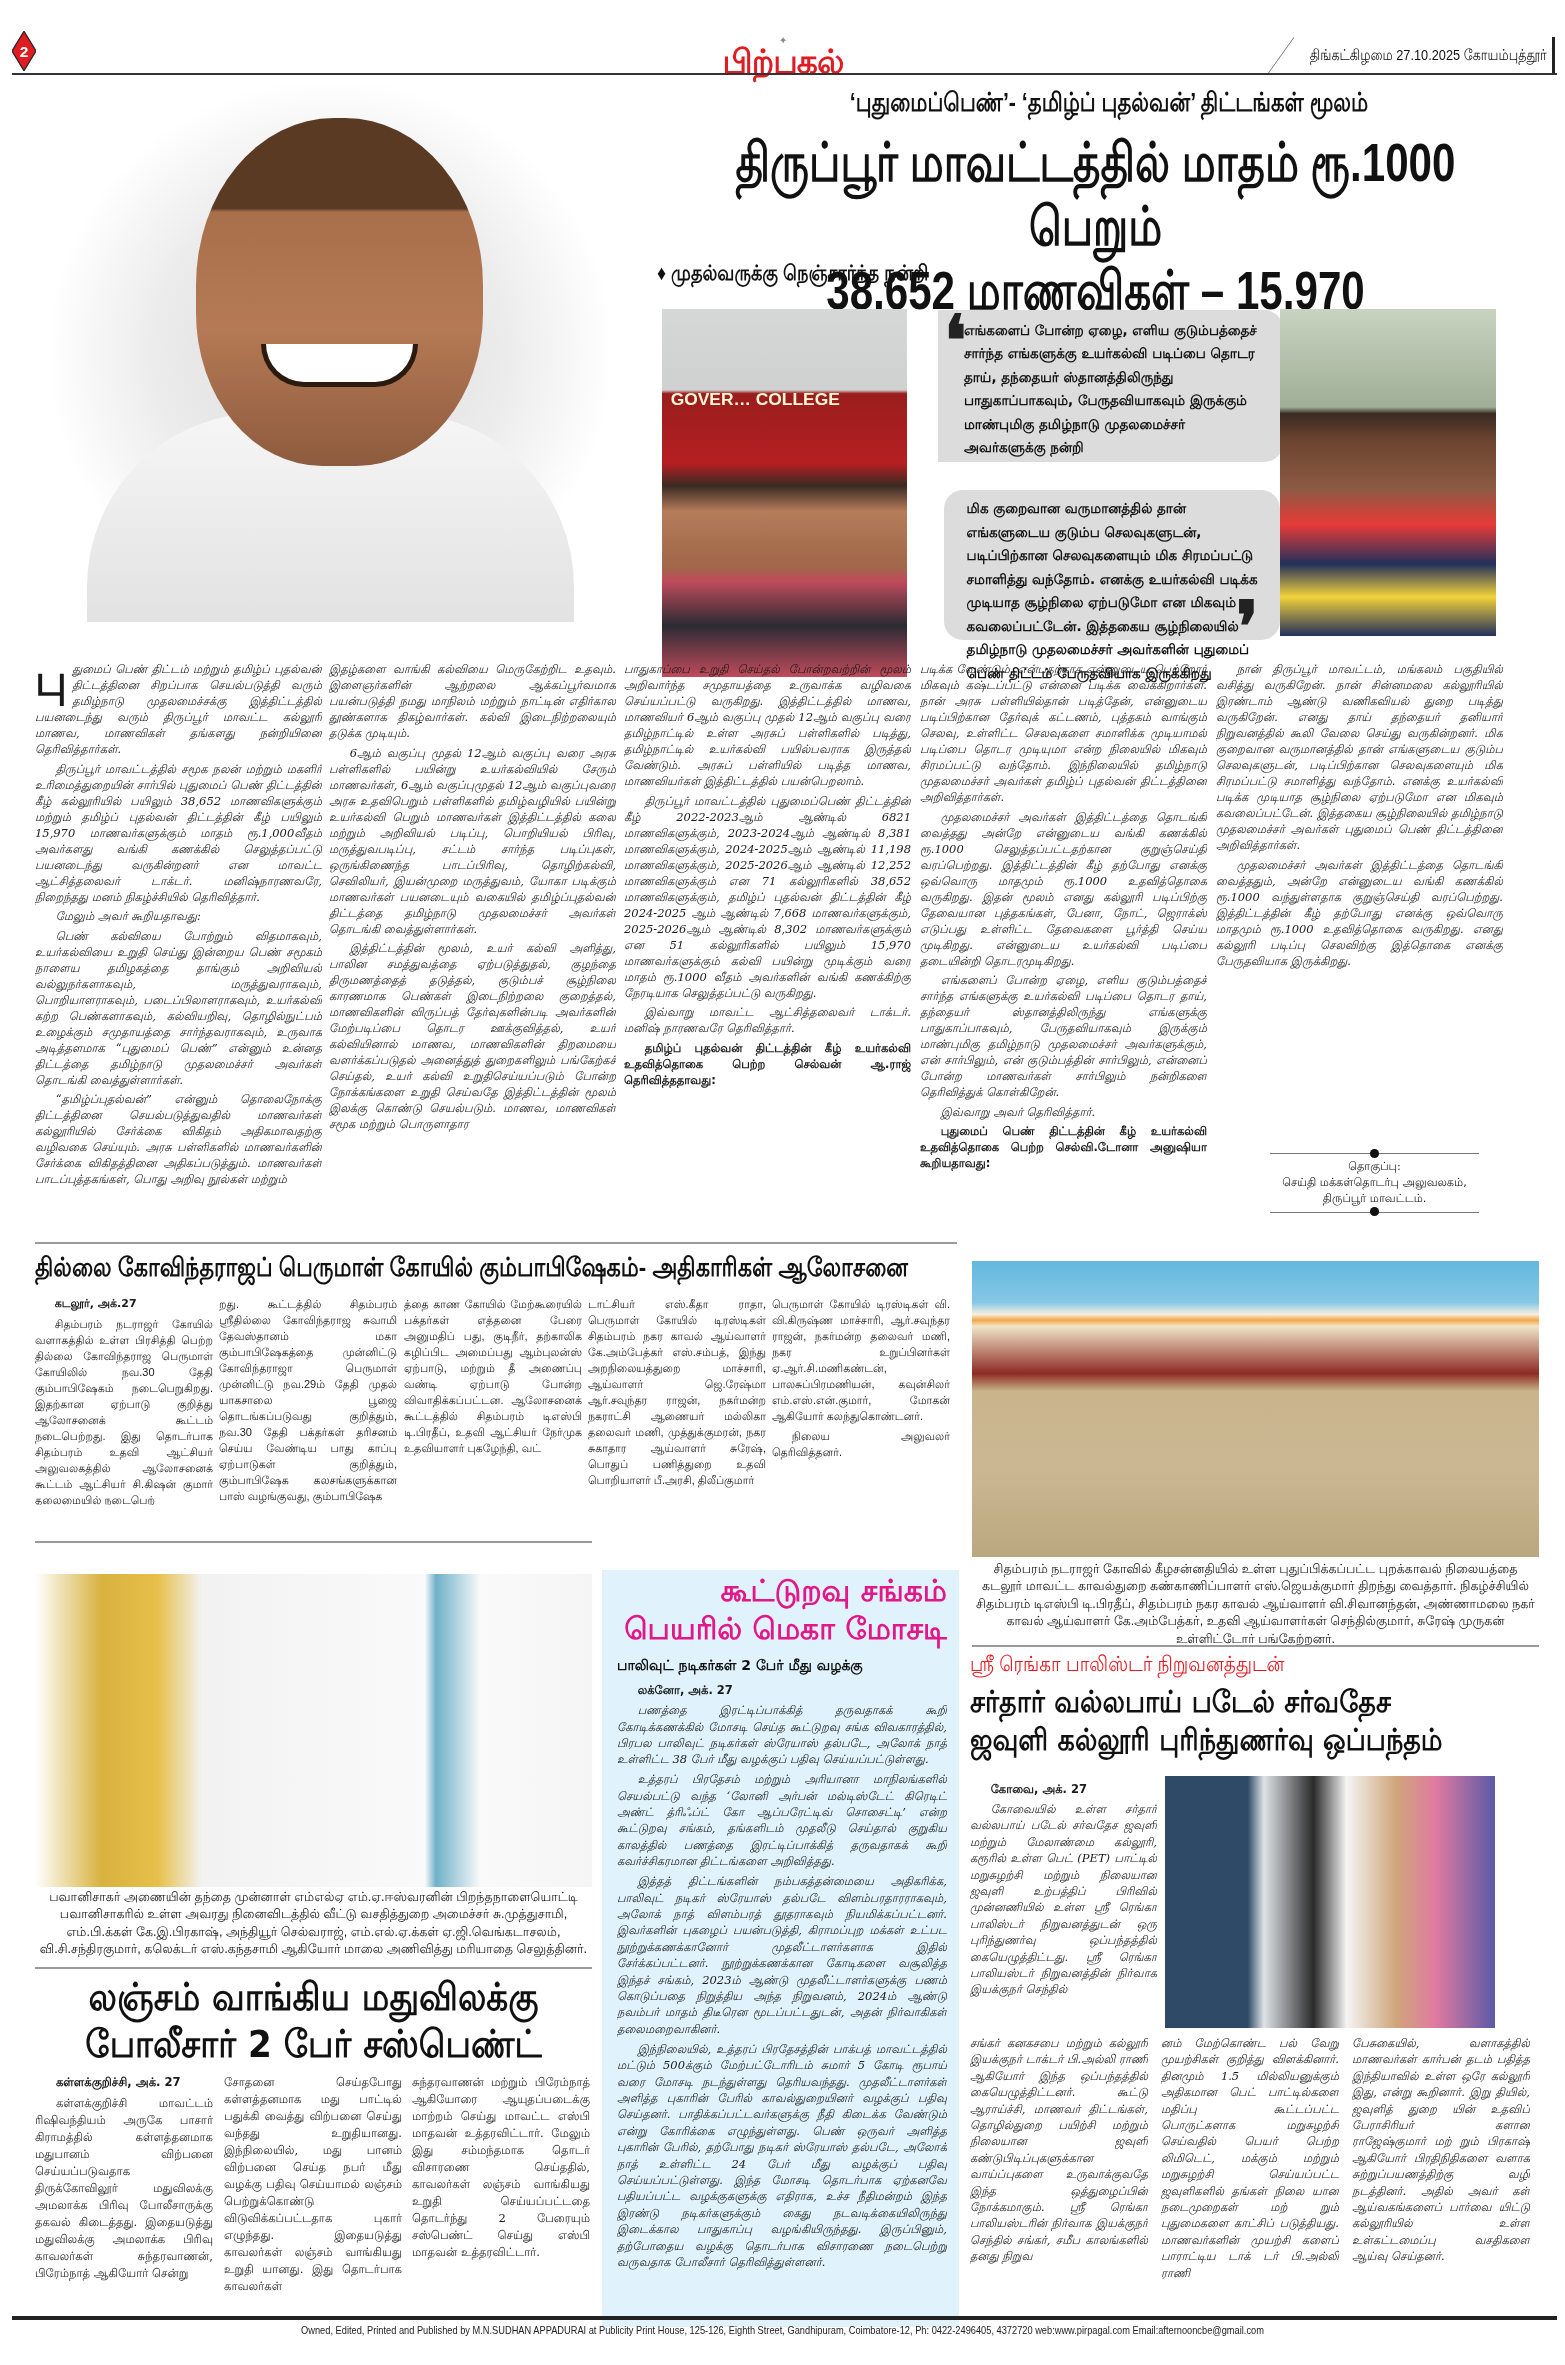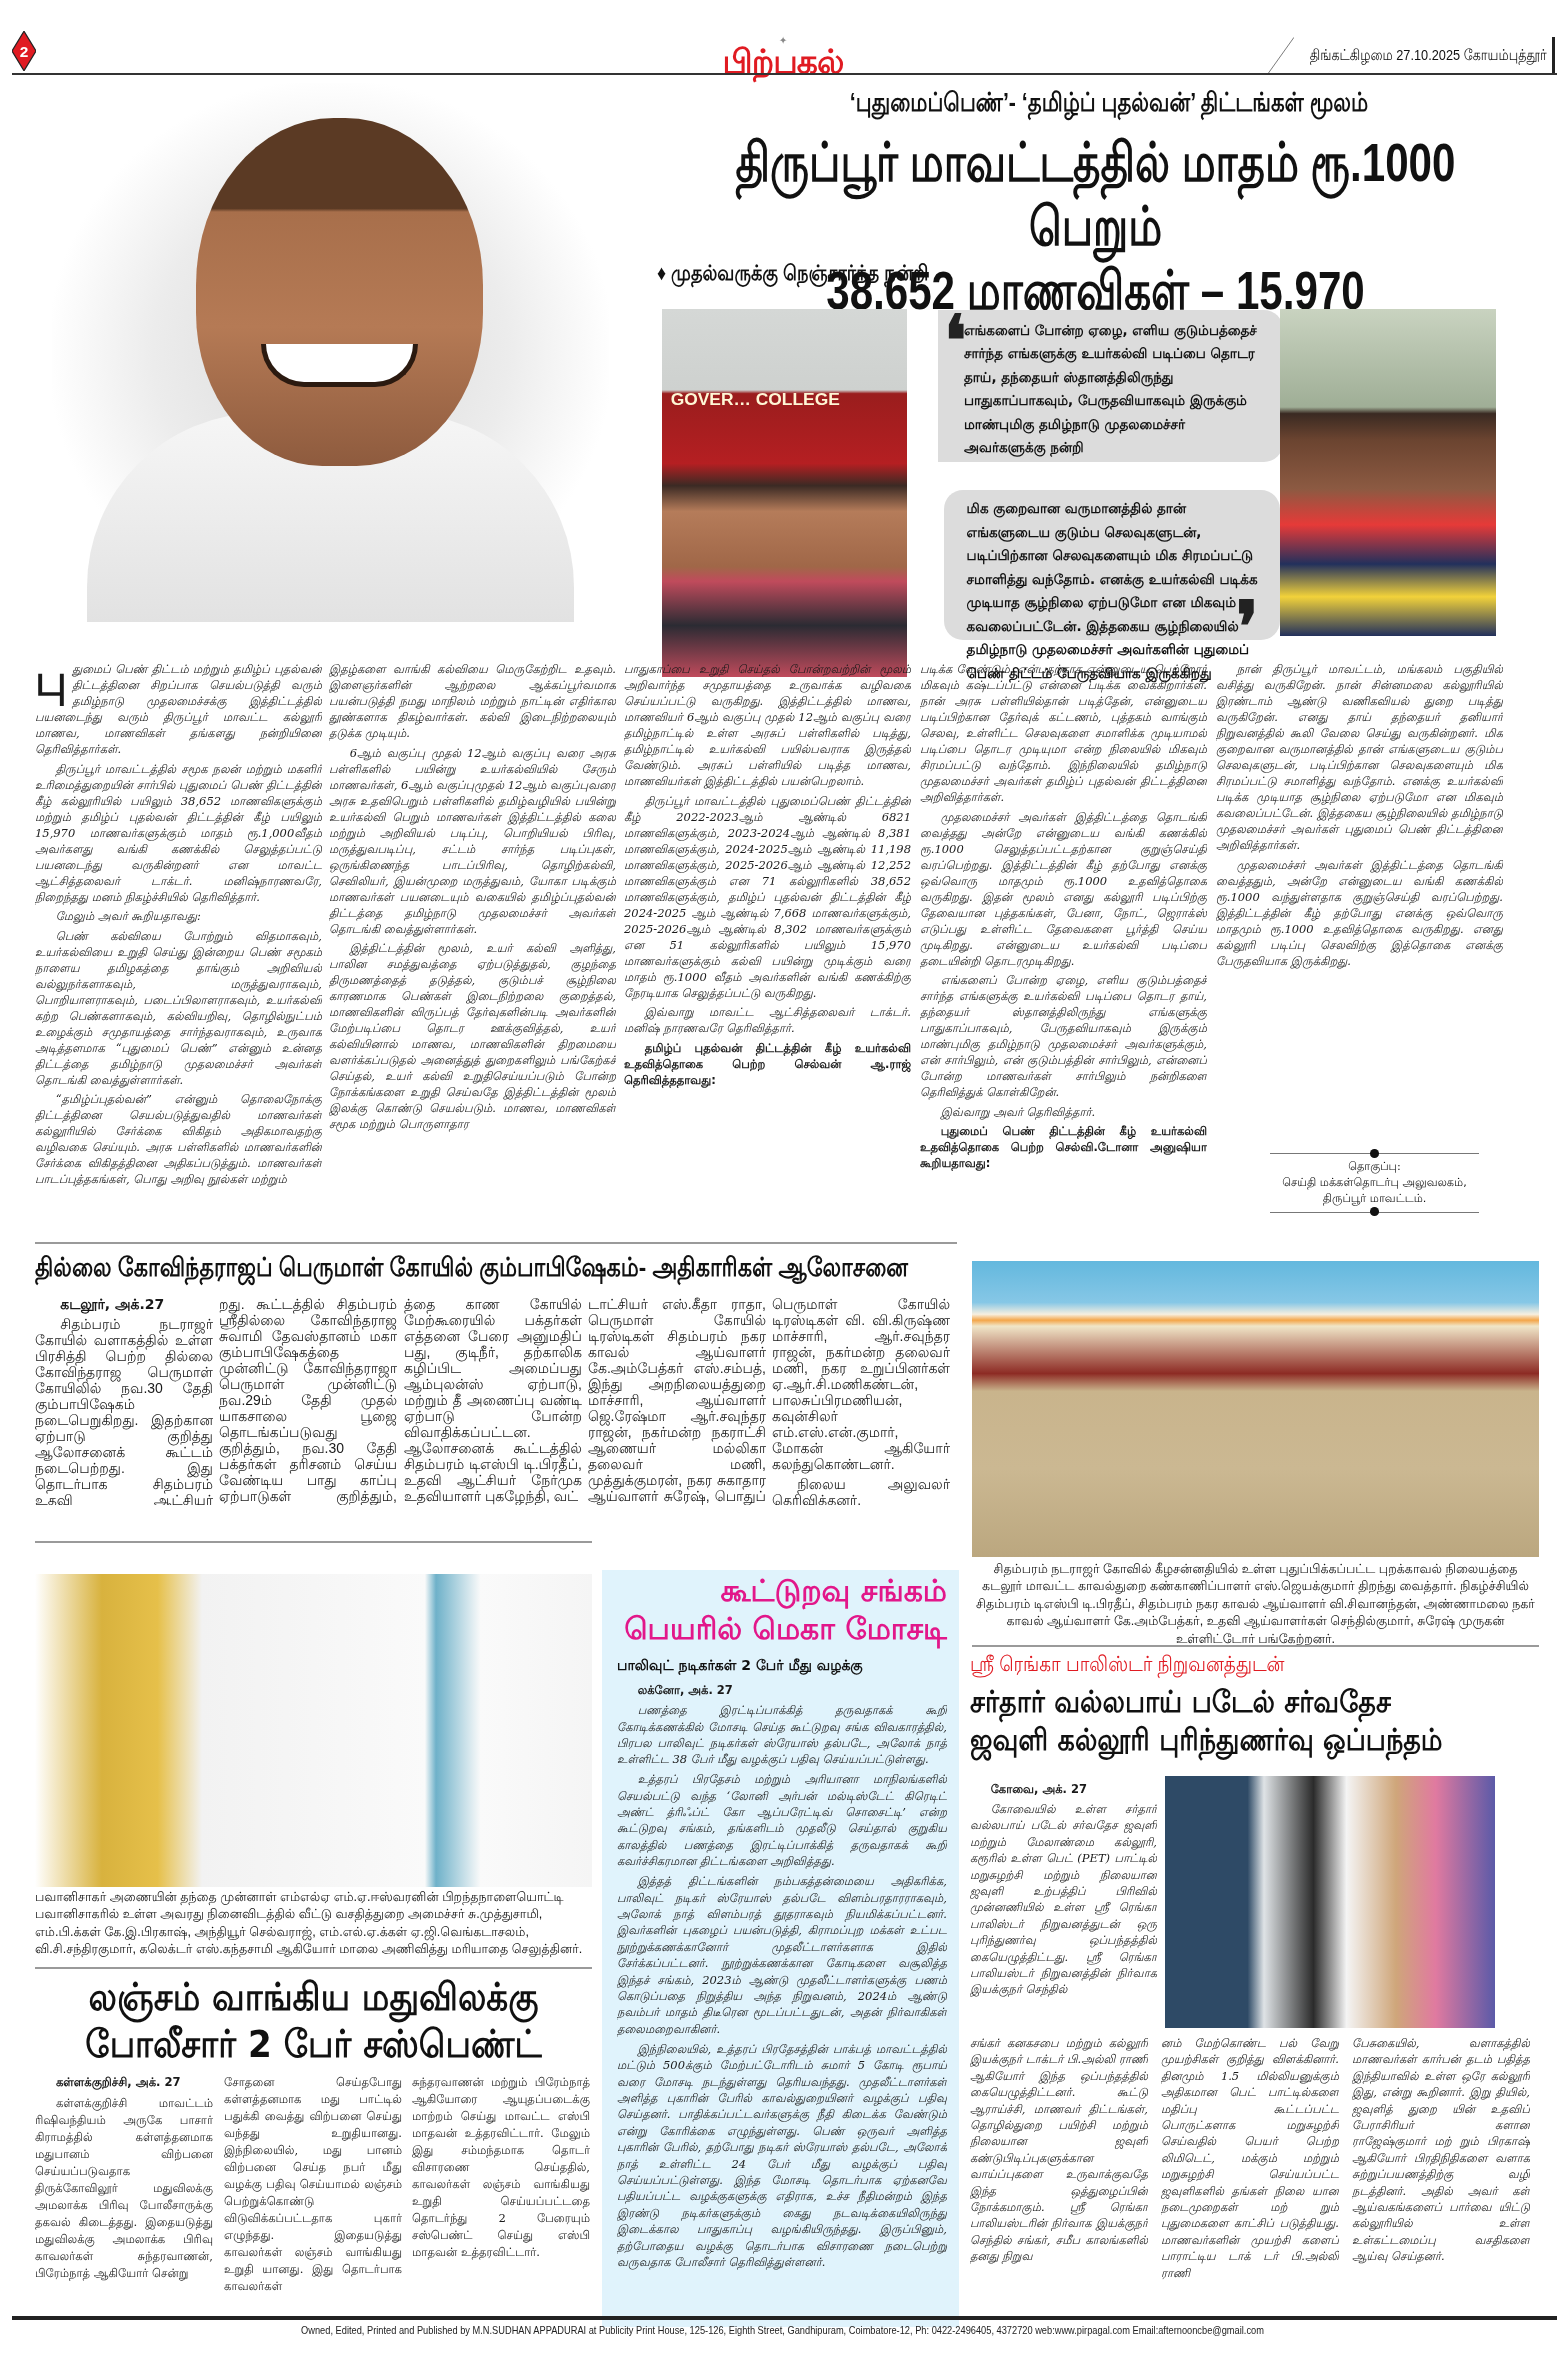--- a/index.html
+++ b/index.html
@@ -52,28 +52,28 @@
   .dropcap { float: left; font-family: "Liberation Sans", sans-serif; font-weight: bold; font-style: normal; font-size: 43px; line-height: 35px; margin: 1.7px 5.2px 0 0; }
 
   .credit { left: 1270px; top: 1148px; width: 209px; text-align: center; font-family: "DejaVu Sans", sans-serif; font-size: 11.3px; line-height: 15.7px; }
   .credit-rule { height: 0.9px; background: #777; position: relative; margin: 5.2px 0; }
   .credit-rule::after { content:""; position:absolute; left:50%; top:-4.3px; width:8.7px; height:8.7px; margin-left:-4.3px; background:#111; border-radius:50%; }
 
   .hrule { height: 1.7px; background: #9a9a9a; }
 
   
   .temple-head { left: 35px; top: 1252px; width: 939px; font-family: "Liberation Sans", sans-serif; font-weight: bold; font-size: 26px; color: #111; transform: scaleX(0.86); transform-origin: left; white-space: nowrap; }
-  .temple-cols { font-style: normal; font-family: "Liberation Sans", sans-serif; font-size: 14px; line-height: 16px; }
+  .temple-cols { font-style: normal; font-family: "Liberation Sans", sans-serif; font-size: 11px; line-height: 16px; }
   .tc { top: 1296px; height: 209px; width: 178px; }
   .police-photo { left: 972px; top: 1261px; width: 567px; height: 296px; background: linear-gradient(180deg,#63b8de 0%,#86c7e6 14%,#f6efe0 18%,#f4a64a 20%,#f0e6c8 22%,#8d2b24 38%,#c9b48c 44%,#cbb892 70%,#bba77f 100%); }
   .police-caption { left: 972px; top: 1561px; width: 567px; text-align: center; font-family: "Liberation Sans", sans-serif; font-size: 12.6px; line-height: 17.4px; color: #111; }
 
   
   .statue-photo { left: 35px; top: 1574px; width: 557px; height: 313px; background: linear-gradient(90deg,#ffffff 0%,#d8b23e 12%,#e6c04a 22%,#f2f2f2 30%,#fafafa 70%,#6eb1c9 72%,#fafafa 80%,#f5f5f5 100%); }
-  .statue-caption { left: 35px; top: 1889px; width: 557px; font-family: "Liberation Sans", sans-serif; font-size: 12.6px; line-height: 17.4px; }
+  .statue-caption { left: 35px; top: 1889px; width: 557px; text-align: center; font-family: "Liberation Sans", sans-serif; font-size: 12.6px; line-height: 17.4px; }
 
   
   .bribe-head { left: 35px; top: 1974px; width: 557px; text-align: center; font-family: "DejaVu Sans", sans-serif; font-weight: bold; font-size: 38px; line-height: 47px; color: #111; transform: scaleX(0.9); }
   .bc { top: 2074px; width: 178px; height: 235px; font-style: normal; font-family: "DejaVu Serif", serif; font-size: 11.6px; line-height: 17px; }
 
   
   .fraud-box { left: 602px; top: 1570px; width: 357px; height: 757px; background: #e0f3fc; }
   .fraud-head { left: 617px; top: 1572px; width: 330px; font-family: "DejaVu Sans", sans-serif; font-weight: bold; font-size: 30px; line-height: 38px; color: #e2178a; text-align: right; }
   .fraud-sub { left: 617px; top: 1657px; width: 330px; font-family: "DejaVu Sans", sans-serif; font-weight: bold; font-size: 14px; color: #111; }
   .fraud-body { left: 617px; top: 1677px; width: 330px; height: 635px; font-size: 11.5px; line-height: 16.4px; }

